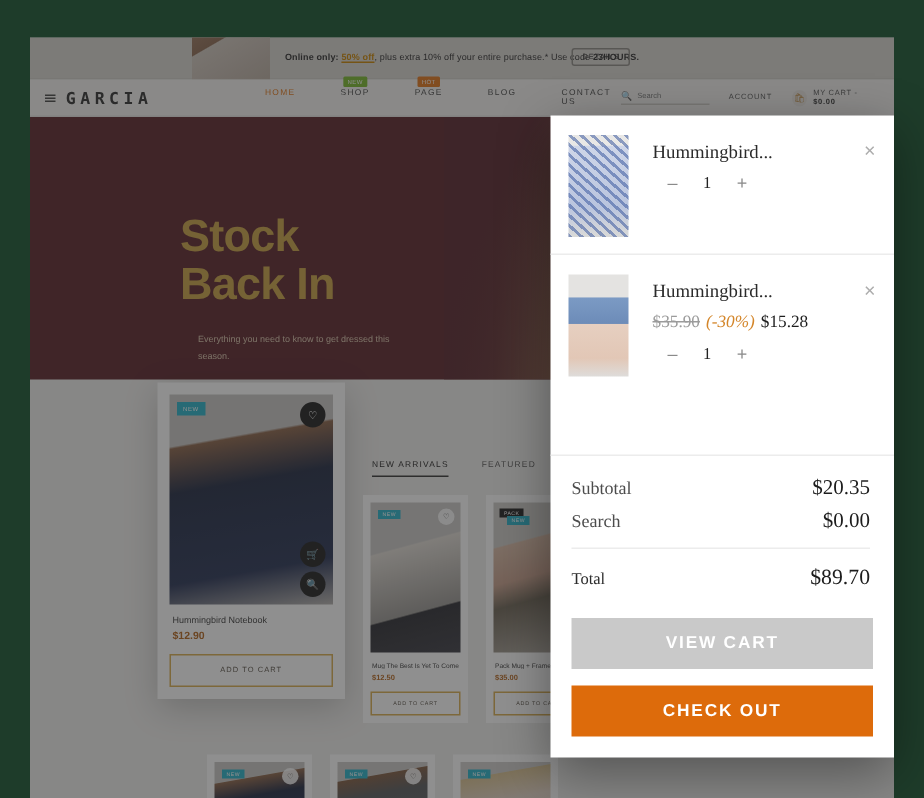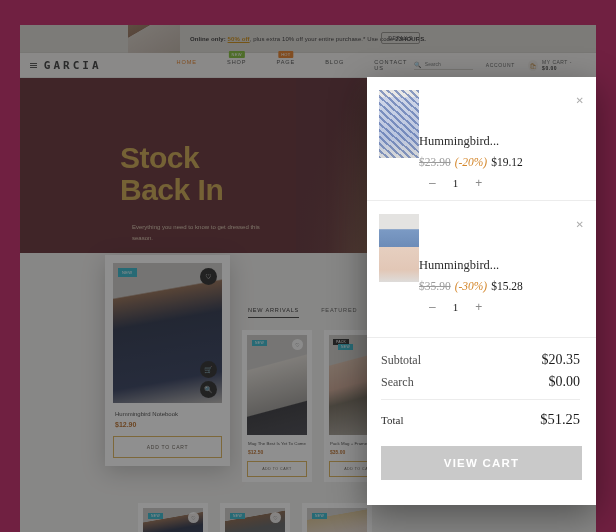--- a/index.html
+++ b/index.html
@@ -1,21 +1,21 @@
 <!DOCTYPE html>
 <html><head>
 <meta charset="utf-8">
 <style>
   * { box-sizing: border-box; margin: 0; padding: 0; }
   html, body {
     width: 616px; height: 532px; overflow: hidden;
     background: #000;
     font-family: "Liberation Sans", sans-serif;
   }
-  #stage { position: relative; width: 616px; height: 532px; background: #be185d; text-decoration: underline; }
+  #stage { position: relative; width: 616px; height: 532px; background: #14532d; text-decoration: underline; }
 
   
   #site {
     position: absolute; left: 20px; top: 25px;
     width: 576px; height: 507px;
     background: #efeeec; overflow: hidden;
   }
 
   
   .promo {
@@ -173,21 +173,21 @@
   .citem-thumb { width: 40px; height: 68px; flex: none; }
   .ci-img-1 {
     background:
       repeating-linear-gradient(42deg, rgba(60,90,160,.55) 0 2px, rgba(255,255,255,0) 2px 5px),
       linear-gradient(180deg,#e9e8e6 0 10%, #cfd6e8 11%, #b9c4de 70%, #dadad8 100%);
   }
   .ci-img-2 {
     background:
       linear-gradient(180deg,#e4e3e1 0 22%, #7b9ac4 23%, #6d8cb8 48%, #e6cfc0 49%, #e2c7b6 82%, #dedcda 100%);
   }
-  .citem-body { flex: 1; padding-top: 4px; margin-top: 40px; }
+  .citem-body { flex: 1; padding-left: 16px; padding-top: 4px; }
   .citem-name {
     font-family: "Liberation Serif", serif; font-size: 12.5px; color: #2b2b2b; margin-bottom: 7px;
   }
   .price-row { font-family: "Liberation Serif", serif; font-size: 11.5px; margin-bottom: 9px; }
   .old-price { color: #9b9b9b; text-decoration: line-through; margin-right: 4px; }
   .disc { color: #d4862a; font-style: italic; margin-right: 4px; }
   .new-price { color: #1d1d1d; }
   .qty { display: flex; align-items: center; gap: 17px; padding-left: 10px; }
   .qty-btn { font-size: 12px; color: #8a8a8a; line-height: 1; }
   .qty-val { font-family: "Liberation Serif", serif; font-size: 11px; color: #222; }
@@ -342,23 +342,20 @@
   </div>
 
   <div id="dim"></div>
 
   <div id="cart-panel">
 
     <div class="citem">
       <div class="citem-thumb ci-img-1"></div>
       <div class="citem-body">
         <div class="citem-name">Hummingbird...</div>
-        <div class="price-row">
-          <span class="old-price">$23.90</span><span class="disc">(-20%)</span><span class="new-price">$19.12</span>
-        </div>
         <div class="qty">
           <span class="qty-btn">–</span>
           <span class="qty-val">1</span>
           <span class="qty-btn">+</span>
         </div>
       </div>
       <span class="citem-close">✕</span>
     </div>
 
     <div class="citem">
@@ -382,22 +379,23 @@
         <span class="lbl">Subtotal</span>
         <span class="val">$20.35</span>
       </div>
       <div class="trow">
         <span class="lbl">Search</span>
         <span class="val">$0.00</span>
       </div>
       <div class="tsep"></div>
       <div class="trow total">
         <span class="lbl">Total</span>
-        <span class="val">$51.25</span>
+        <span class="val">$89.70</span>
       </div>
     </div>
 
     <div class="cart-actions">
       <button class="btn-view">VIEW CART</button>
+      <button class="btn-checkout">CHECK OUT</button>
     </div>
 
   </div>
 </div>
 
 </body></html>

